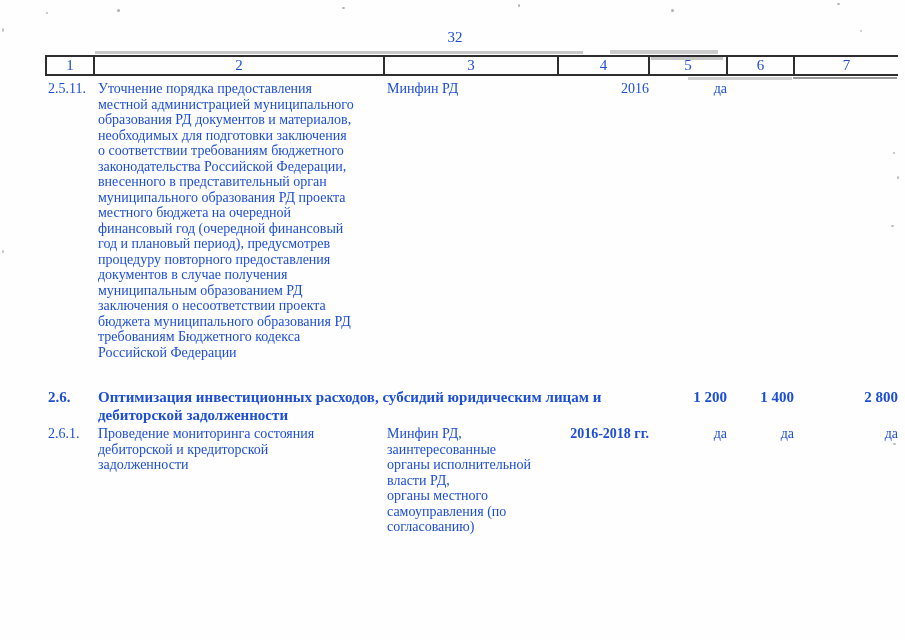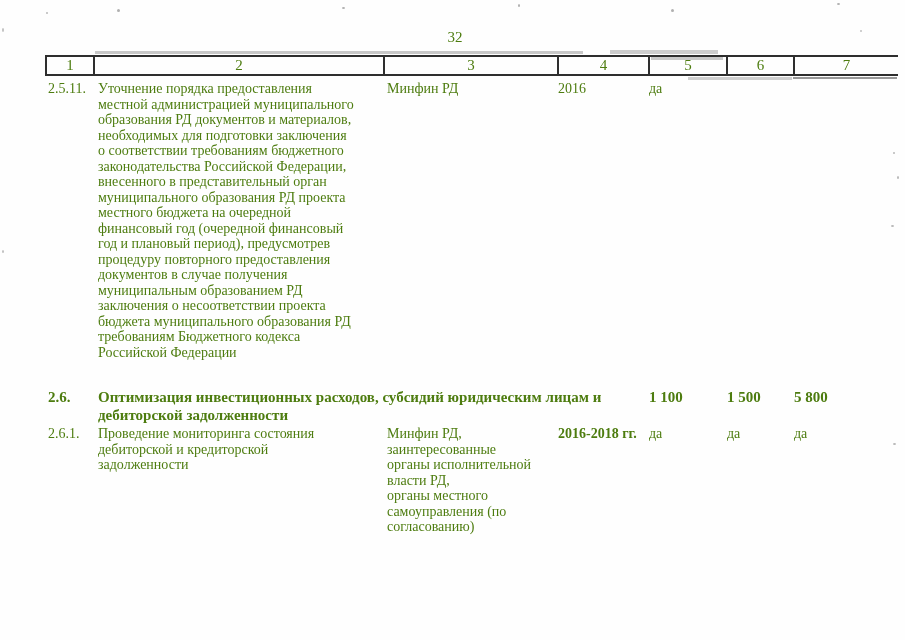--- a/index.html
+++ b/index.html
@@ -1,18 +1,18 @@
 <!DOCTYPE html>
 <html><head>
 <meta charset="utf-8">
 <style>
   html,body { margin:0; padding:0; background:#ffffff; }
   .page {
     position:relative; width:905px; height:640px; background:#fefefe;
-    font-family:"Liberation Serif", serif; color:#4d7c0f; overflow:hidden;
+    font-family:"Liberation Serif", serif; color:#1d4ed8; overflow:hidden;
   }
   .page-number {
     position:absolute; top:29px; left:45px; width:820px;
     text-align:center; font-size:15px;
   }
   table.doc-table {
     position:absolute; top:55px; left:45px; width:852px;
     border-collapse:collapse; table-layout:fixed;
   }
   col.w1{width:48px;} col.w2{width:290px;} col.w3{width:174px;}
@@ -22,21 +22,21 @@
     font-weight:normal; font-size:15px; height:17px; padding:0;
     text-align:center; vertical-align:middle; background:transparent;
   }
   tbody td {
     border:none; padding:0; vertical-align:top;
     font-size:14px; line-height:15.5px; white-space:pre-line;
   }
   td.c1 { padding-left:2px;margin-top:36px; }
   td.c2 { padding-left:4px; padding-right:2px; }
   td.c3 { padding-left:3px; padding-right:2px;margin-top:40px; }
-  td.center { text-align:left; }
+  td.center { text-align:right; }
   td.nowrap { white-space:nowrap;font-weight:bold; }
   tr.r1 td { padding-top:5px; }
   tr.r2 td { padding-top:28px; font-weight:bold; line-height:18px; font-size:15px; }
   tr.r3 td { padding-top:2px; }
   .smudge, .speck { position:absolute; pointer-events:none; }
   .speck { border-radius:50%; }
 </style>
 </head>
 <body>
 
@@ -89,23 +89,23 @@
         <td class="c3">Минфин РД</td>
         <td class="c4 center">2016</td>
         <td class="c5 center">да</td>
         <td class="c6 center"></td>
         <td class="c7 center"></td>
       </tr>
       <tr class="r2">
         <td class="c1">2.6.</td>
         <td class="c2" colspan="3">Оптимизация инвестиционных расходов, субсидий юридическим лицам и
 дебиторской задолженности</td>
-        <td class="c5 center">1 100</td>
-        <td class="c6 center">1 500</td>
-        <td class="c7 center">5 800</td>
+        <td class="c5 center">1 200</td>
+        <td class="c6 center">1 400</td>
+        <td class="c7 center">2 800</td>
       </tr>
       <tr class="r3">
         <td class="c1">2.6.1.</td>
         <td class="c2">Проведение мониторинга состояния
 дебиторской и кредиторской
 задолженности</td>
         <td class="c3">Минфин РД,
 заинтересованные
 органы исполнительной
 власти РД,

